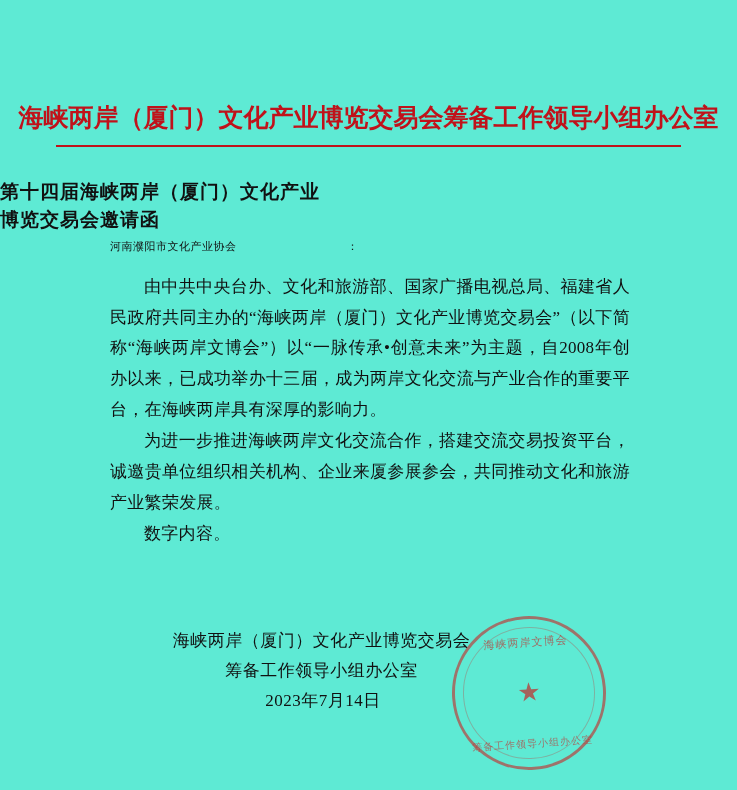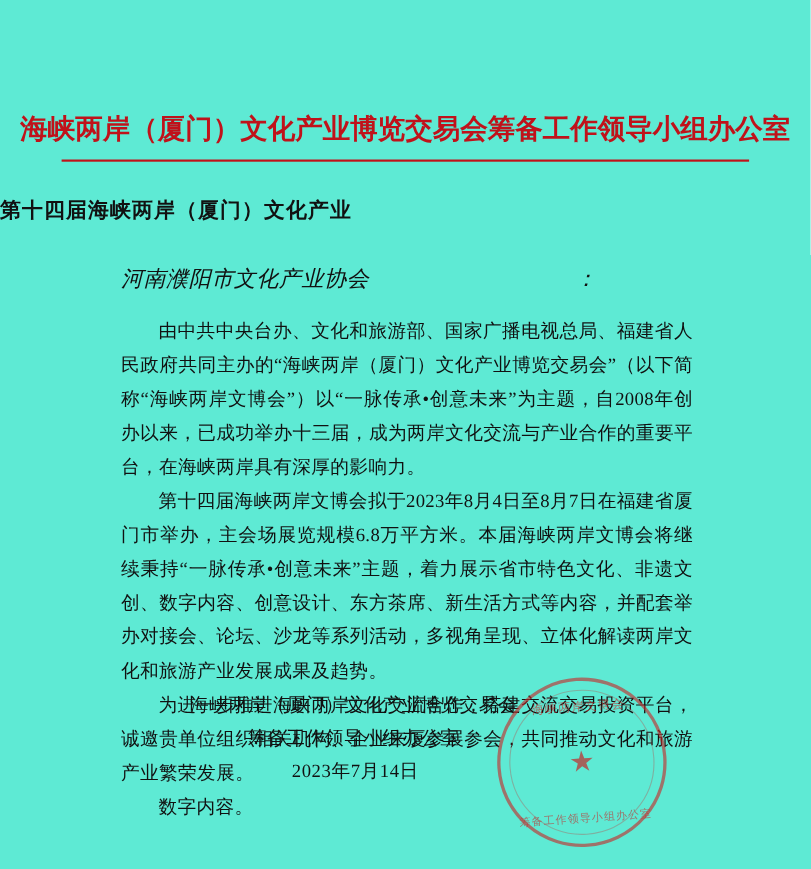--- a/index.html
+++ b/index.html
@@ -64,26 +64,25 @@
   }
 
   
   .body-block {
     position: absolute;
     top: 238px;
     left: 110px;
     width: 520px;
   }
   .addressee {
-    font-size: 20px;
+    font-size: 11px;
     line-height: 1.6;
     letter-spacing: 0.5px;
     margin-bottom: 6px;
     white-space: pre;
-    font-style: italic;
   }
   .para {
     font-size: 17px;
     line-height: 1.82;
     letter-spacing: 0.3px;
     text-align: justify;
     text-justify: inter-ideograph;
     text-indent: 2em;
     margin: 16px 0 0 0;
   }
@@ -172,26 +171,26 @@
 
 <div class="page">
 
   <div class="letterhead">
     <div class="letterhead-title">海峡两岸（厦门）文化产业博览交易会筹备工作领导小组办公室</div>
   </div>
   <div class="letterhead-rule"></div>
 
   <div class="doc-title">
     <div>第十四届海峡两岸（厦门）文化产业</div>
+    <div>博览交易会邀请函</div>
   </div>
 
   <div class="body-block">
     <div class="addressee">河南濮阳市文化产业协会                                  ：</div>
     <p class="para">由中共中央台办、文化和旅游部、国家广播电视总局、福建省人民政府共同主办的“海峡两岸（厦门）文化产业博览交易会”（以下简称“海峡两岸文博会”）以“一脉传承•创意未来”为主题，自2008年创办以来，已成功举办十三届，成为两岸文化交流与产业合作的重要平台，在海峡两岸具有深厚的影响力。</p>
-    <p class="para">第十四届海峡两岸文博会拟于2023年8月4日至8月7日在福建省厦门市举办，主会场展览规模6.8万平方米。本届海峡两岸文博会将继续秉持“一脉传承•创意未来”主题，着力展示省市特色文化、非遗文创、数字内容、创意设计、东方茶席、新生活方式等内容，并配套举办对接会、论坛、沙龙等系列活动，多视角呈现、立体化解读两岸文化和旅游产业发展成果及趋势。</p>
     <p class="para">为进一步推进海峡两岸文化交流合作，搭建交流交易投资平台，诚邀贵单位组织相关机构、企业来厦参展参会，共同推动文化和旅游产业繁荣发展。</p>
     <p class="para">数字内容。</p>
   </div>
 
   <div class="signature">
     <div class="sig-line-1">海峡两岸（厦门）文化产业博览交易会</div>
     <div class="sig-line-2">筹备工作领导小组办公室</div>
     <div class="sig-line-3">2023年7月14日</div>
   </div>
 

